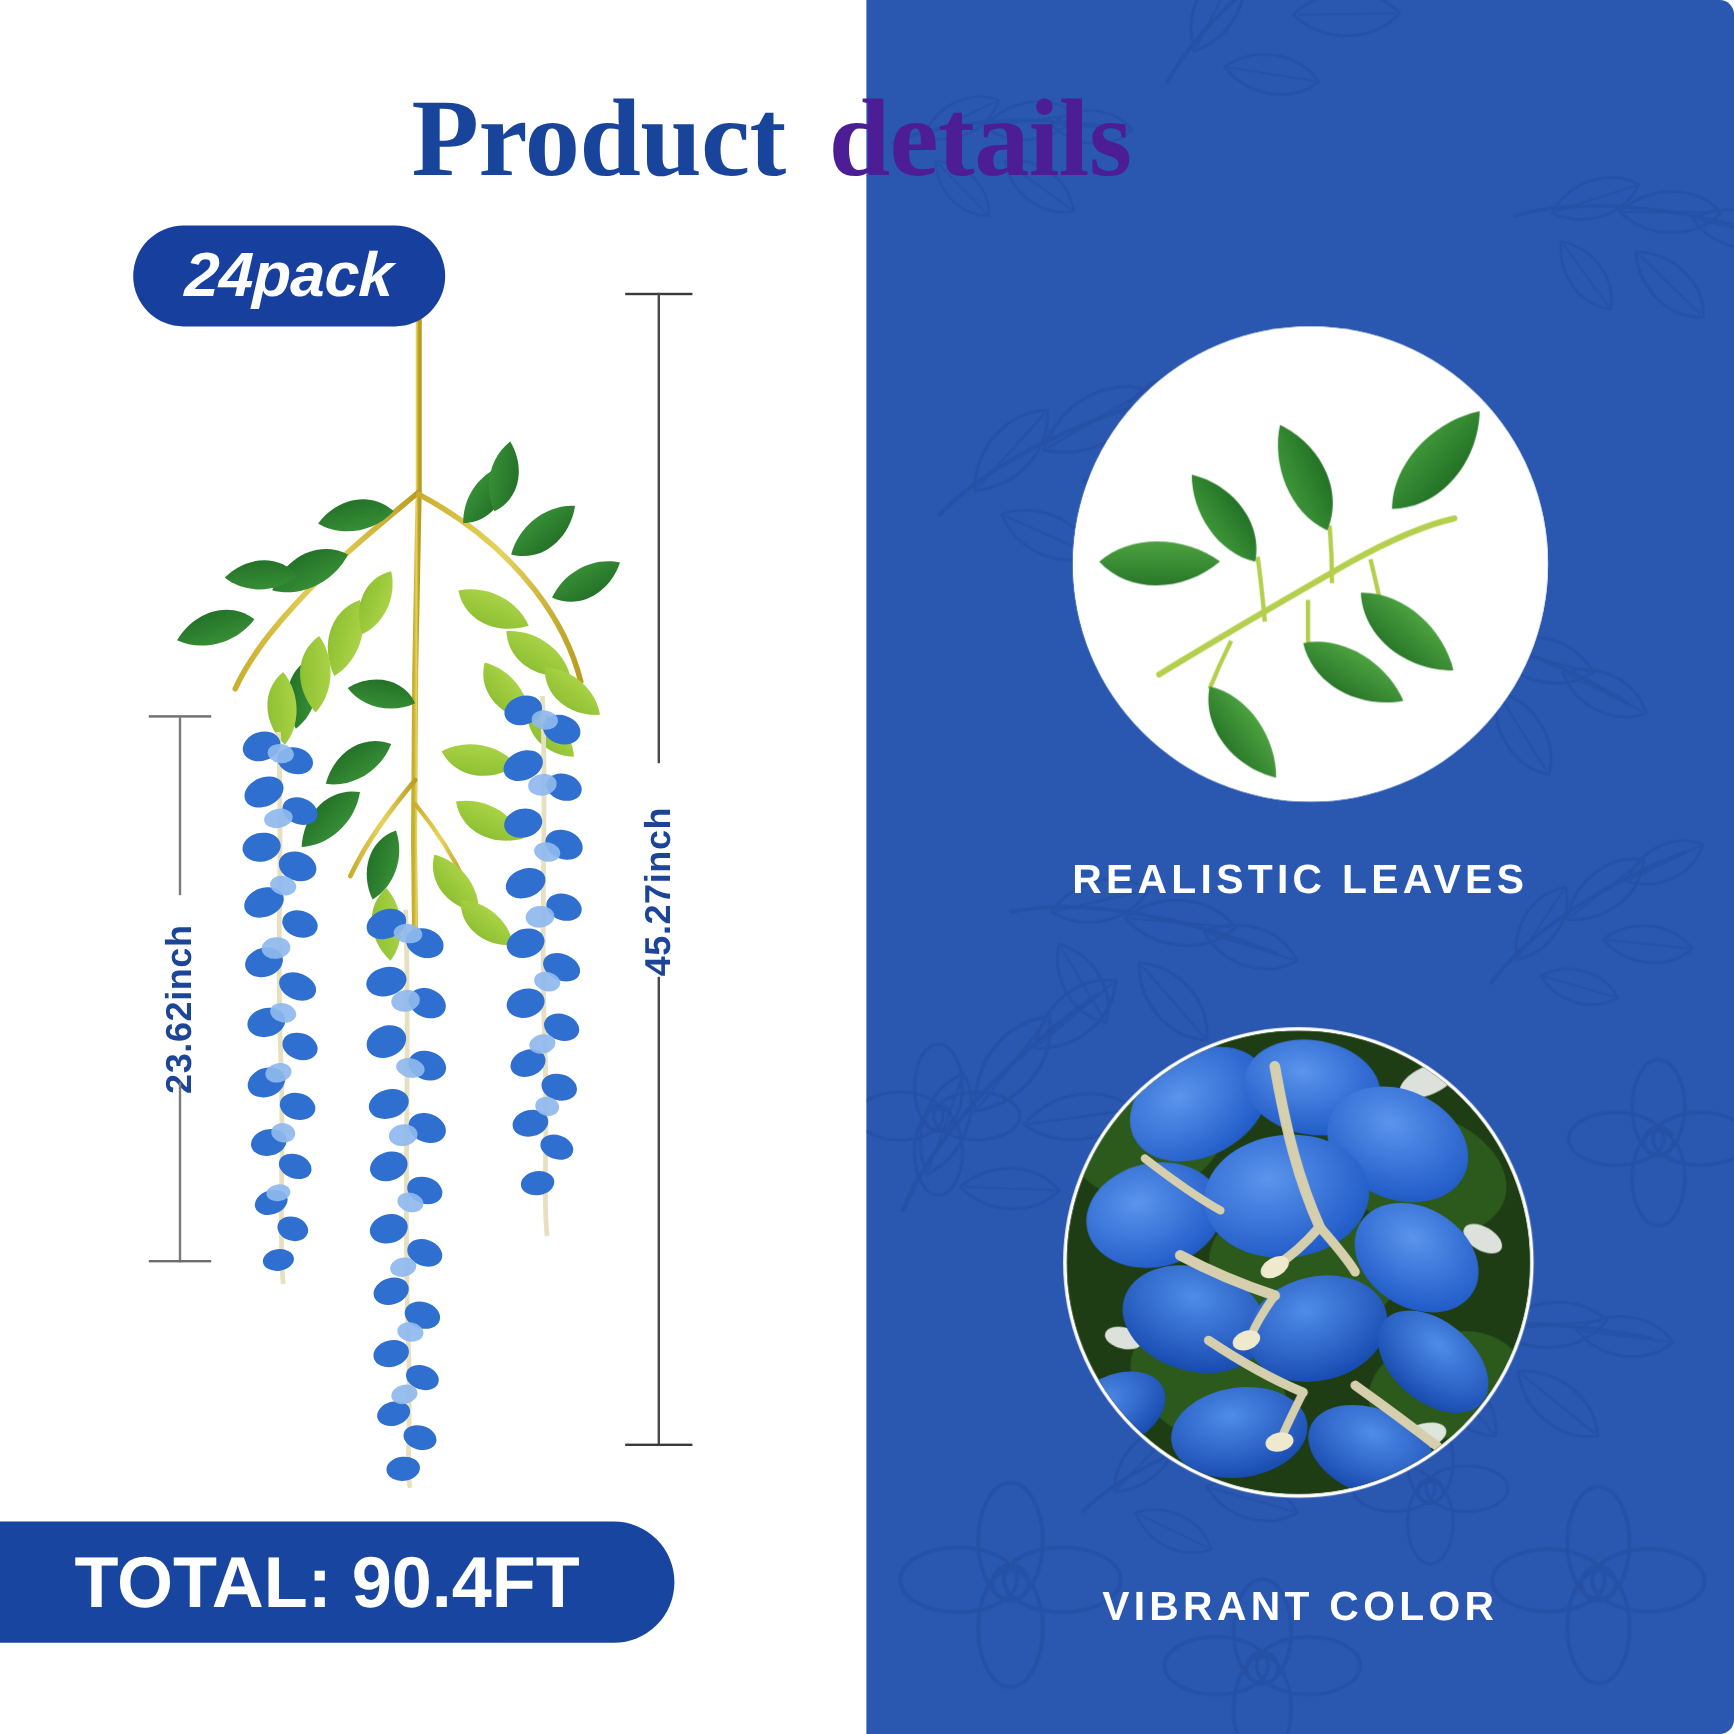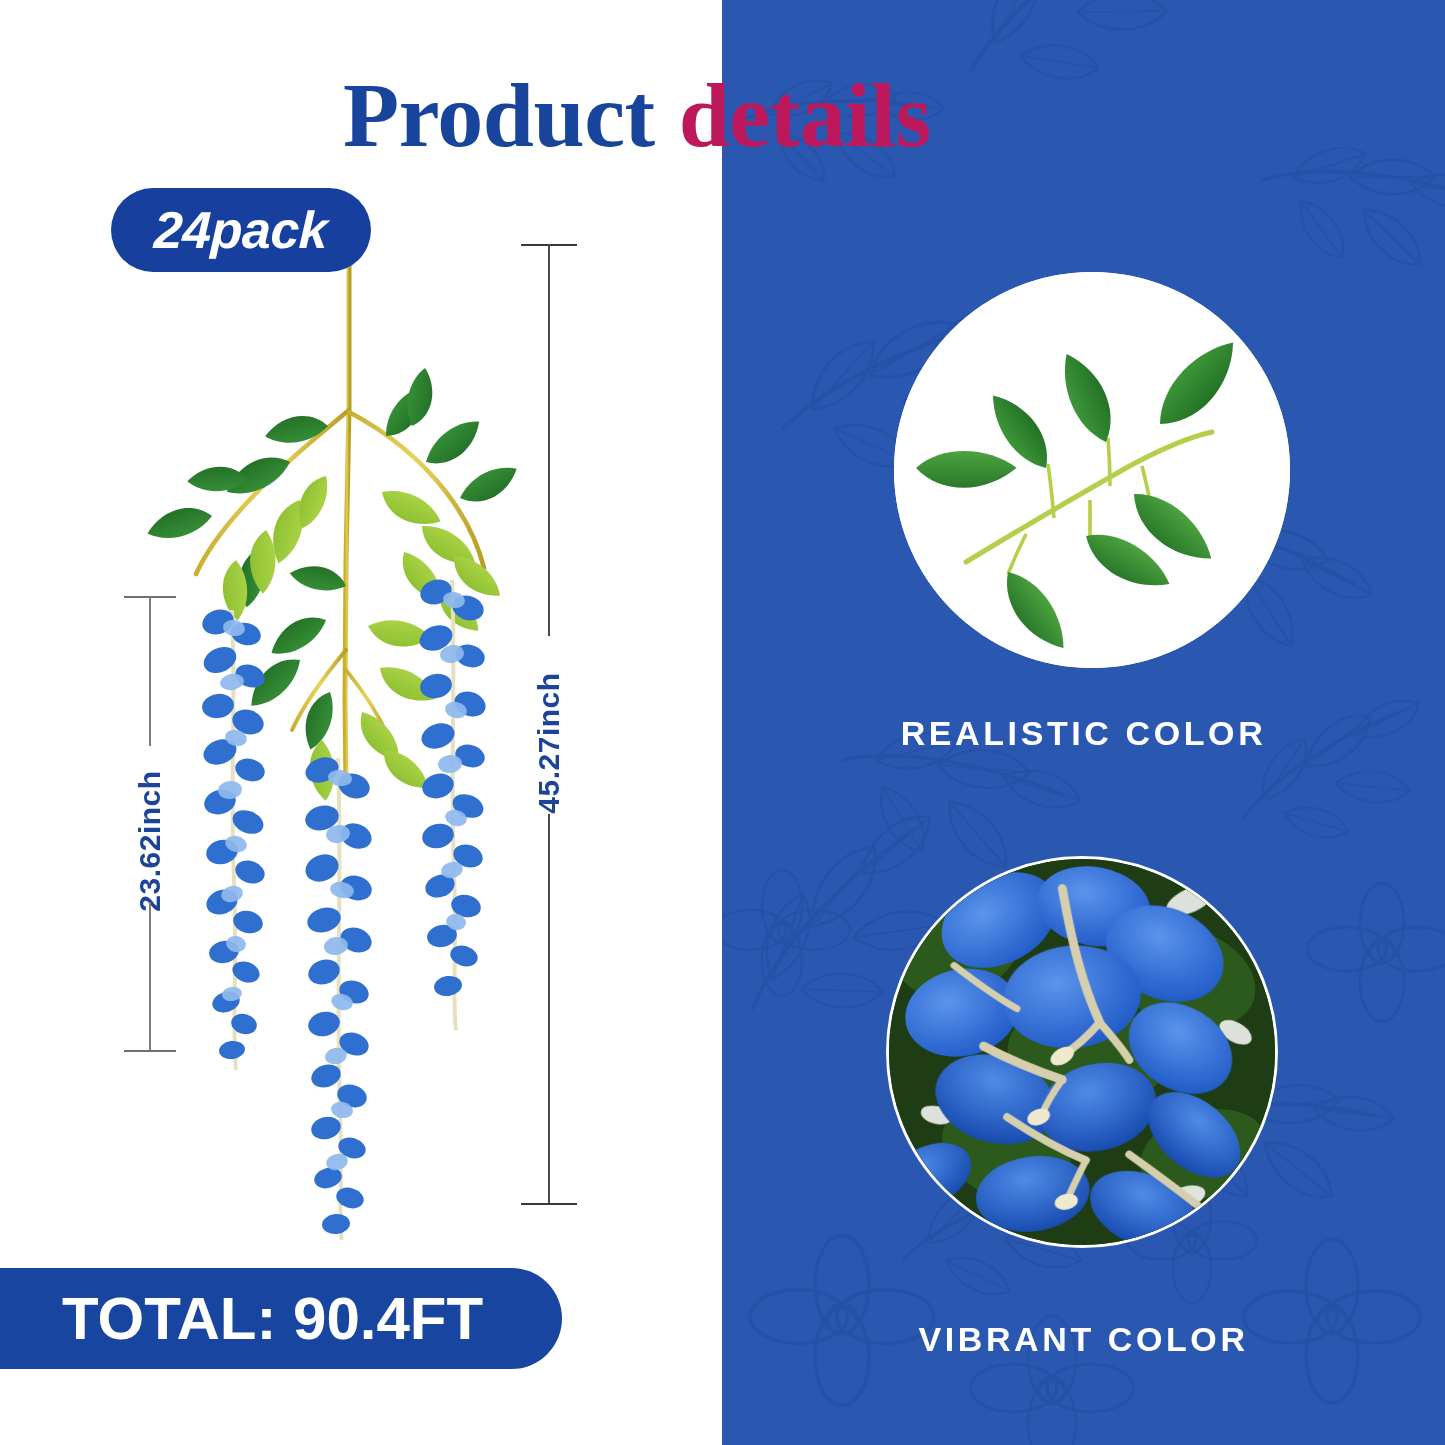--- a/index.html
+++ b/index.html
@@ -8,20 +8,21 @@
     font-family: "Liberation Sans", sans-serif;
     background:#ffffff;
     overflow:hidden;
   }
 
   #stage {
     position:relative;
     width:1445px; height:1445px;
     background:#ffffff;
     overflow:hidden;
+    border-radius:12px;
   }
 
   
   .blue-panel {
     position:absolute;
     left:722px; top:0;
     width:723px; height:1445px;
     background:#2a57b0;
     overflow:hidden;
   }
@@ -40,21 +41,21 @@
     pointer-events:none;
   }
   .title-word {
     font-family:"Liberation Serif", serif;
     font-size:92px;
     font-weight:700;
     line-height:106px;
     letter-spacing:-0.5px;
   }
   .title-a { color:#18459b; margin-left:343px; }
-  .title-b { color:#be185d; margin-left:24px; }
+  .title-b { color:#4c1d95; margin-left:36px; }
 
   
   .pack-badge {
     position:absolute;
     left:111px; top:188px;
     width:260px; height:84px;
     background:#163f9e;
     border-radius:42px;
     display:flex; align-items:center; justify-content:center;
     z-index:7;
@@ -437,21 +438,21 @@
         <use href="#bigleaf" transform="translate(266,152) rotate(-30) scale(1.0)"></use>
       </g>
       <g fill="url(#lg2)">
         <use href="#bigleaf" transform="translate(22,196) rotate(18) scale(.92)"></use>
         <use href="#bigleaf" transform="translate(114,300) rotate(72) scale(.86)"></use>
         <use href="#bigleaf" transform="translate(192,264) rotate(48) scale(.88)"></use>
         <use href="#bigleaf" transform="translate(240,222) rotate(58) scale(.92)"></use>
       </g>
     </svg>
   </div>
-  <div class="cap-label cap-leaves">REALISTIC COLOR</div>
+  <div class="cap-label cap-leaves">REALISTIC LEAVES</div>
 
   <div class="circle-card flower-circle">
     <svg viewBox="0 0 392 392">
       <defs>
         <radialGradient id="fb" cx="40%" cy="35%" r="75%">
           <stop offset="0%" stop-color="#5b95ec"></stop>
           <stop offset="100%" stop-color="#1b55c4"></stop>
         </radialGradient>
         <radialGradient id="fb2" cx="45%" cy="30%" r="75%">
           <stop offset="0%" stop-color="#4f8ce8"></stop>

